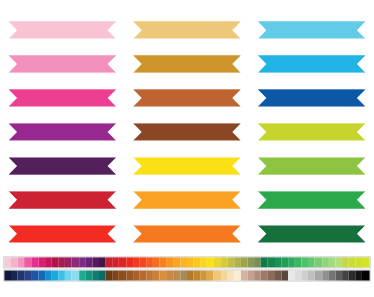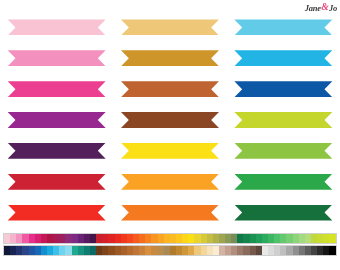--- a/index.html
+++ b/index.html
@@ -109,25 +109,20 @@
   .swatch {
     flex: 1 1 0;
     height: 100%;
   }
 </style>
 </head>
 <body>
 
 <div id="sheet">
 
-  <div id="watermark">
-    <span class="wm-text">Jane</span>
-    <span class="wm-amp">&amp;</span>
-    <span class="wm-text">Jo</span>
-  </div>
 
   <div id="ribbon-grid">
       <div class="ribbon-cell">
         <div class="ribbon" style="background: rgb(249, 195, 211);"></div>
       </div>
       <div class="ribbon-cell">
         <div class="ribbon" style="background: rgb(238, 200, 120);"></div>
       </div>
       <div class="ribbon-cell">
         <div class="ribbon" style="background: rgb(98, 203, 232);"></div>

